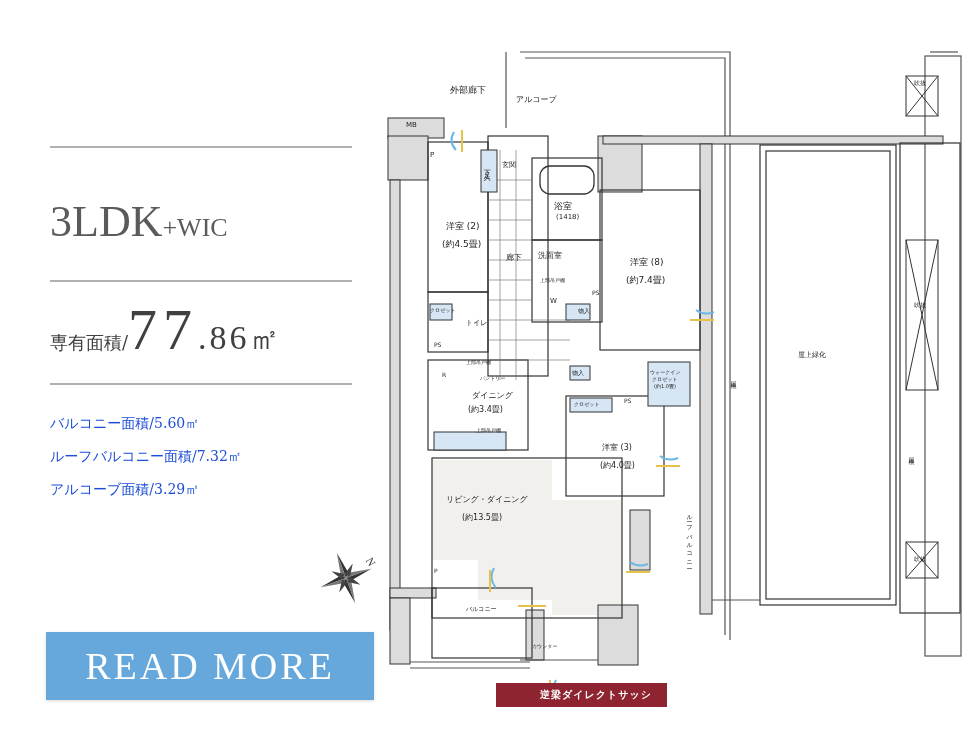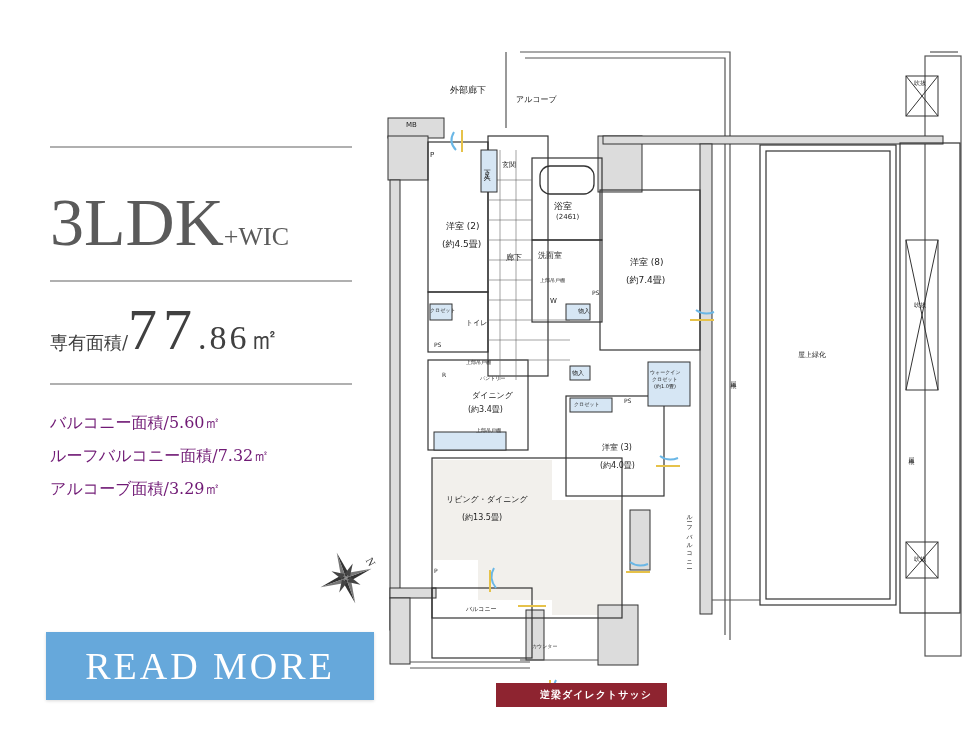--- a/index.html
+++ b/index.html
@@ -4,29 +4,29 @@
 <style>
   html, body { margin:0; padding:0; background:#ffffff; }
   body { width:968px; height:742px; position:relative; overflow:hidden; font-family:"DejaVu Serif", serif; color:#555; }
 
   .left { position:absolute; left:0; top:0; width:370px; height:742px; }
   .type-title { position:absolute; left:56px; top:52px; color:#5a5a5a; white-space:nowrap; }
   .type-title .big { font-family:"Liberation Serif", serif; font-size:74px; letter-spacing:3px; line-height:74px; }
   .type-title .small { font-family:"Liberation Serif", serif; font-size:28px; letter-spacing:3px; margin-left:4px; }
   .rule { position:absolute; left:50px; width:302px; height:2px; background:#b0b0b0; }
   .layout-title { position:absolute; left:50px; top:190px; color:#5a5a5a; white-space:nowrap; }
-  .layout-title .big { font-family:"Liberation Serif", serif; font-size:68px; line-height:64px; }
+  .layout-title .big { font-family:"Liberation Serif", serif; font-size:44px; line-height:64px; }
   .layout-title .small { font-family:"Liberation Serif", serif; font-size:26px; }
   .area-line { position:absolute; left:50px; top:296px; white-space:nowrap; color:#404040; }
   .area-line .label { font-family:"DejaVu Serif", serif; font-size:18px; }
   .area-line .num { font-family:"Liberation Serif", serif; font-size:58px; letter-spacing:6px; }
   .area-line .dec { font-family:"Liberation Serif", serif; font-size:34px; letter-spacing:3px; }
   .area-line .unit { font-family:"Liberation Serif", serif; font-size:30px; }
   .sub-areas { position:absolute; left:50px; top:412px; }
-  .sub-areas div { font-family:"DejaVu Serif", serif; font-size:16px; color:#701a75; height:33px; line-height:22px; white-space:nowrap; }
+  .sub-areas div { font-family:"DejaVu Serif", serif; font-size:14px; color:#1d4ed8; height:33px; line-height:22px; white-space:nowrap; }
 
   .compass { position:absolute; left:318px; top:548px; width:60px; height:60px; }
   .read-more { position:absolute; left:46px; top:632px; width:328px; height:68px; background:#66a8db;
      color:#fff; font-family:"Liberation Serif", serif; font-size:38px; letter-spacing:3px; text-align:center; line-height:68px;
      box-shadow:0 1px 3px rgba(0,0,0,0.15); cursor:pointer; }
 
   .plan { position:absolute; left:370px; top:40px; width:598px; height:702px; }
   .plan svg { position:absolute; left:0; top:0; }
   .lbl { position:absolute; font-family:"DejaVu Sans", sans-serif; color:#222; white-space:nowrap; line-height:1.1; text-align:center; }
   .lbl.s7 { font-size:7px; }
@@ -189,21 +189,21 @@
     </g>
   </svg>
 
   <div class="lbl s9" style="left:80px;top:46px">外部廊下</div>
   <div class="lbl s8" style="left:146px;top:56px">アルコーブ</div>
   <div class="lbl s7" style="left:36px;top:82px">MB</div>
   <div class="lbl s7" style="left:60px;top:112px">P</div>
   <div class="lbl s7 vert" style="left:112px;top:124px">下足入</div>
   <div class="lbl s7" style="left:132px;top:122px">玄関</div>
   <div class="lbl s9" style="left:184px;top:162px">浴室</div>
-  <div class="lbl s7" style="left:186px;top:174px">(2461)</div>
+  <div class="lbl s7" style="left:186px;top:174px">(1418)</div>
   <div class="lbl s9" style="left:76px;top:182px">洋室 (2)</div>
   <div class="lbl s9" style="left:72px;top:200px">(約4.5畳)</div>
   <div class="lbl s8" style="left:136px;top:214px">廊下</div>
   <div class="lbl s8" style="left:168px;top:212px">洗面室</div>
   <div class="lbl" style="left:170px;top:238px;font-size:5px">上部吊戸棚</div>
   <div class="lbl s7" style="left:180px;top:258px">W</div>
   <div class="lbl" style="left:222px;top:250px;font-size:6px">PS</div>
   <div class="lbl" style="left:208px;top:268px;font-size:6px">物入</div>
   <div class="lbl s9" style="left:260px;top:218px">洋室 (8)</div>
   <div class="lbl s9" style="left:256px;top:236px">(約7.4畳)</div>

